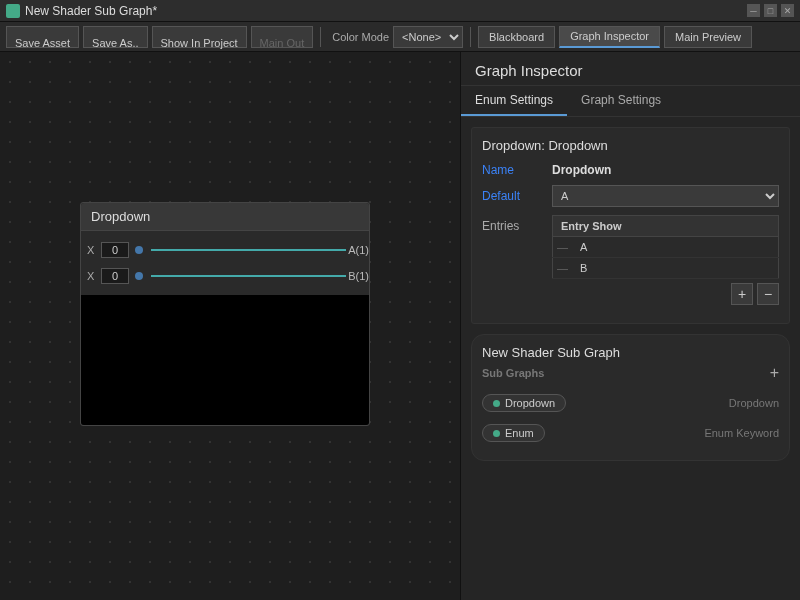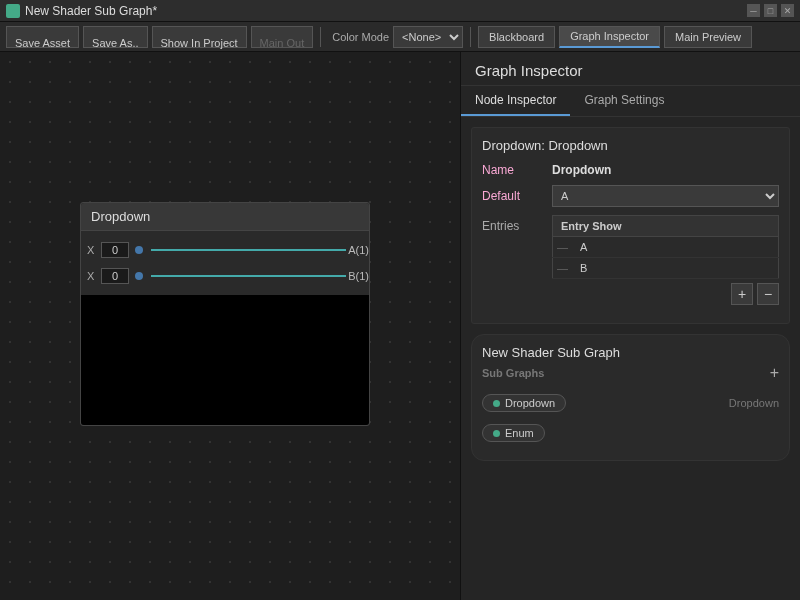--- a/index.html
+++ b/index.html
@@ -271,21 +271,21 @@
       margin-bottom: 10px;
     }
 
     .field-row {
       display: flex;
       align-items: center;
       margin-bottom: 8px;
     }
     .field-label {
       width: 70px;
-      color: #f9a8d4;
+      color: #3b82f6;
       font-size: 12px;
     }
     .field-value {
       color: #ddd;
       font-size: 12px;
       font-weight: bold;
     }
     .field-select {
       background: #3a3a3a;
       border: 1px solid #555;
@@ -482,21 +482,21 @@
     </div>
 
   </div>
 
   <div id="right-panel">
 
     <div id="inspector-header">Graph Inspector</div>
 
     <div id="inspector-tabs">
       <div class="inspector-tab active">
-        <span>Node Inspector</span>
+        <span>Enum Settings</span>
       </div>
       <div class="inspector-tab">
         <span>Graph Settings</span>
       </div>
     </div>
 
     <div id="inspector-content">
 
       <div id="dropdown-section">
         <div id="dropdown-section-title">Dropdown: Dropdown</div>
@@ -557,20 +557,21 @@
             <span>Dropdown</span>
           </div>
           <span class="subgraph-item-label">Dropdown</span>
         </div>
 
         <div class="subgraph-item">
           <div class="subgraph-pill">
             <div class="subgraph-dot"></div>
             <span>Enum</span>
           </div>
+          <span class="subgraph-item-label">Enum Keyword</span>
         </div>
 
       </div>
 
     </div>
   </div>
 
 </div>
 
 </body></html>

